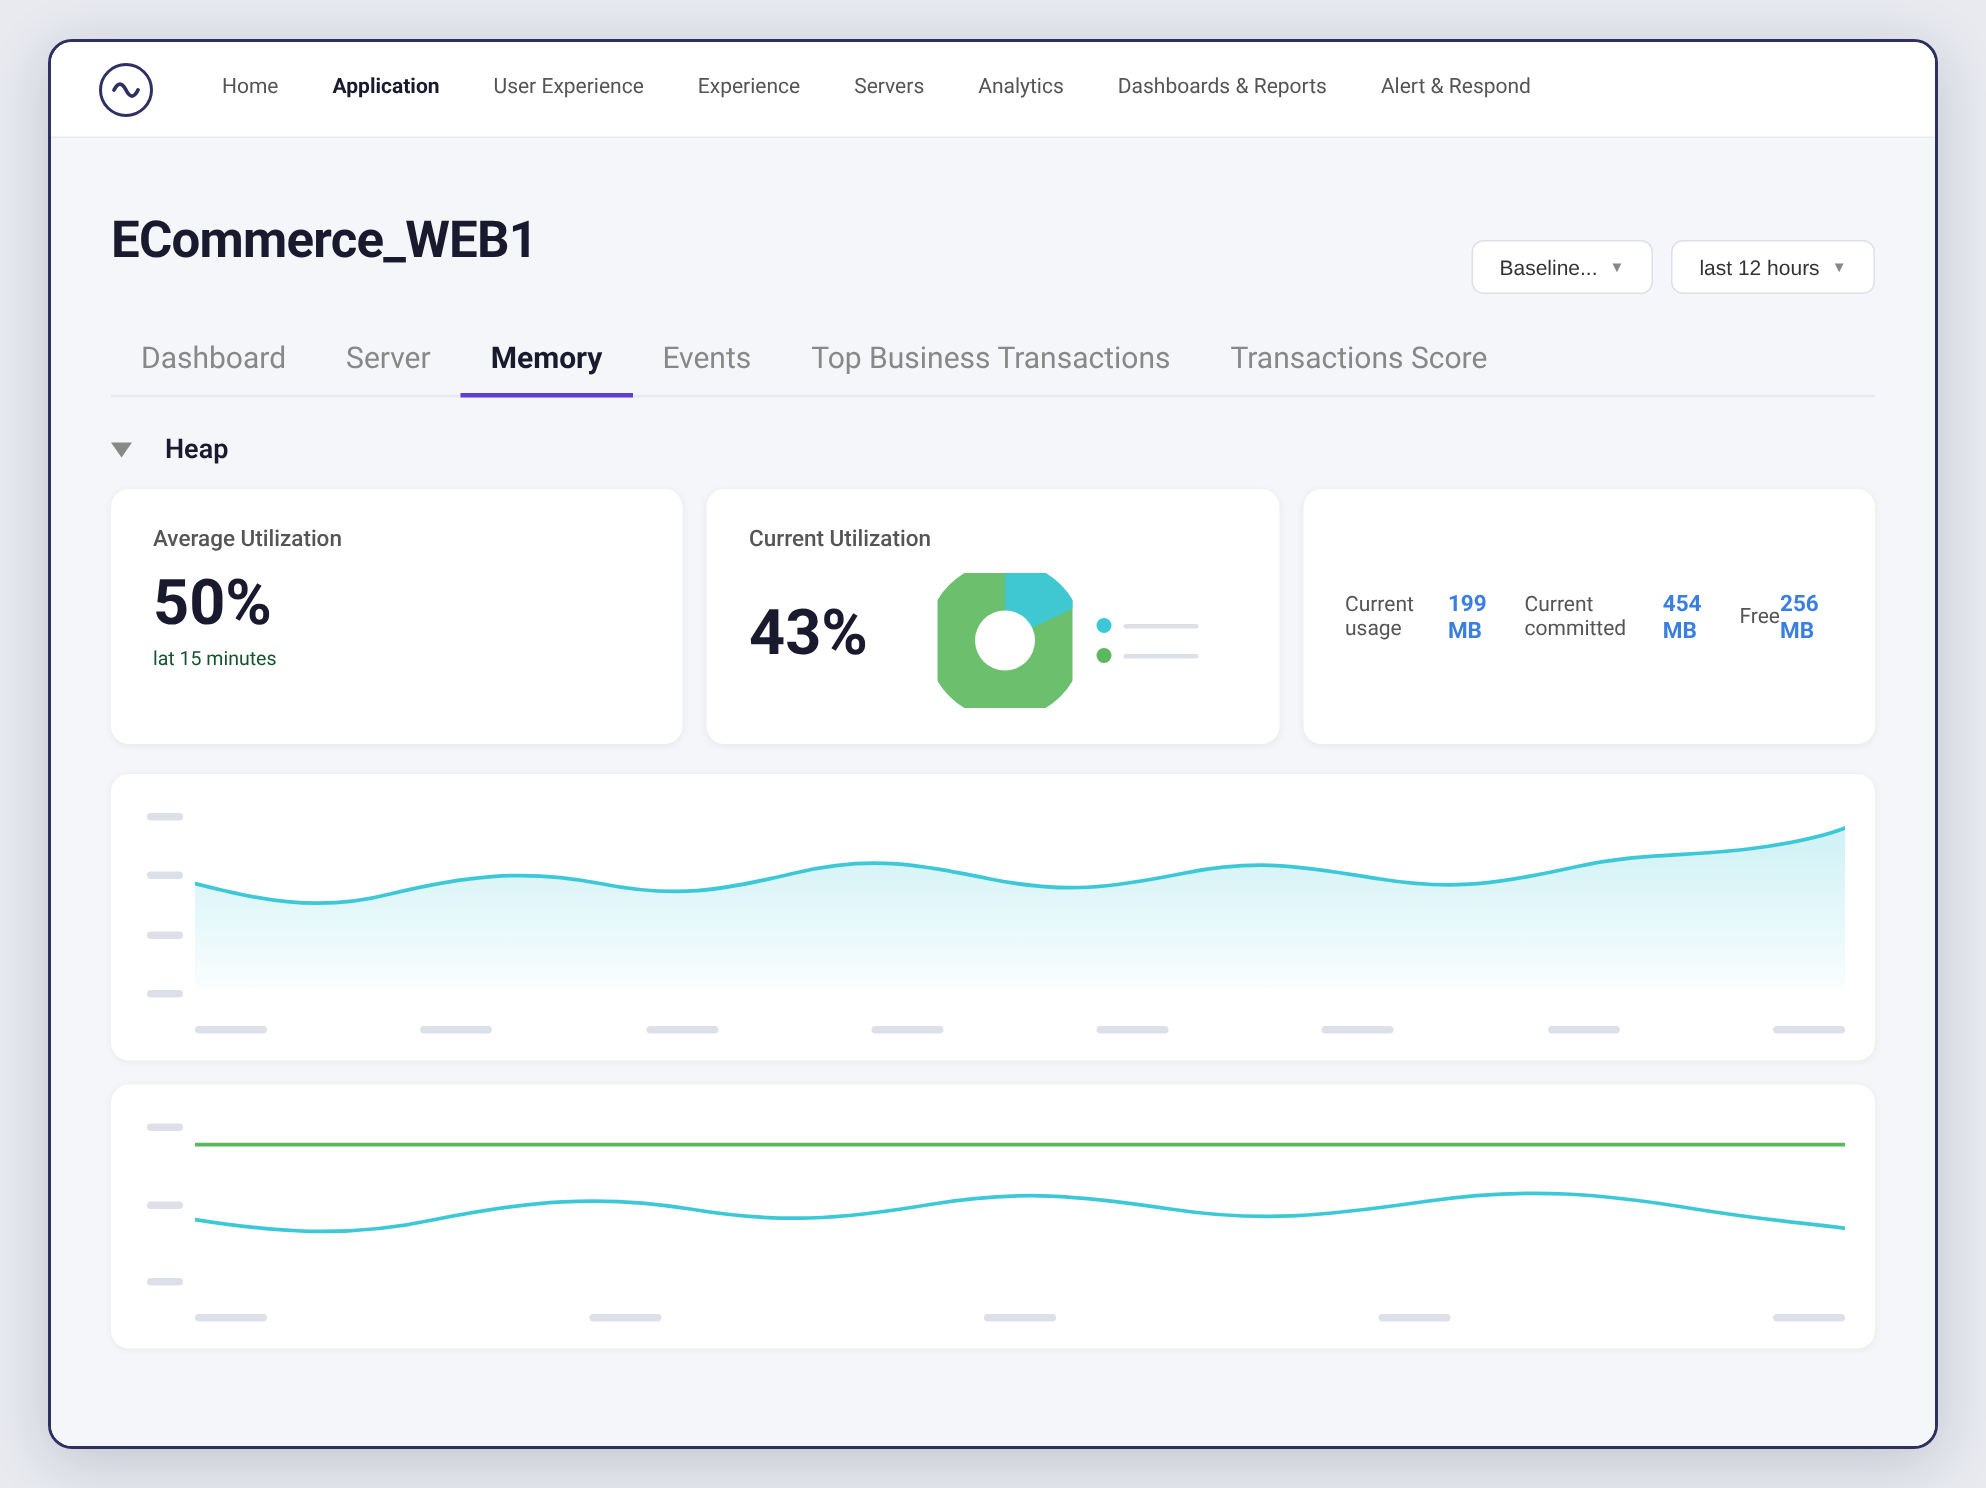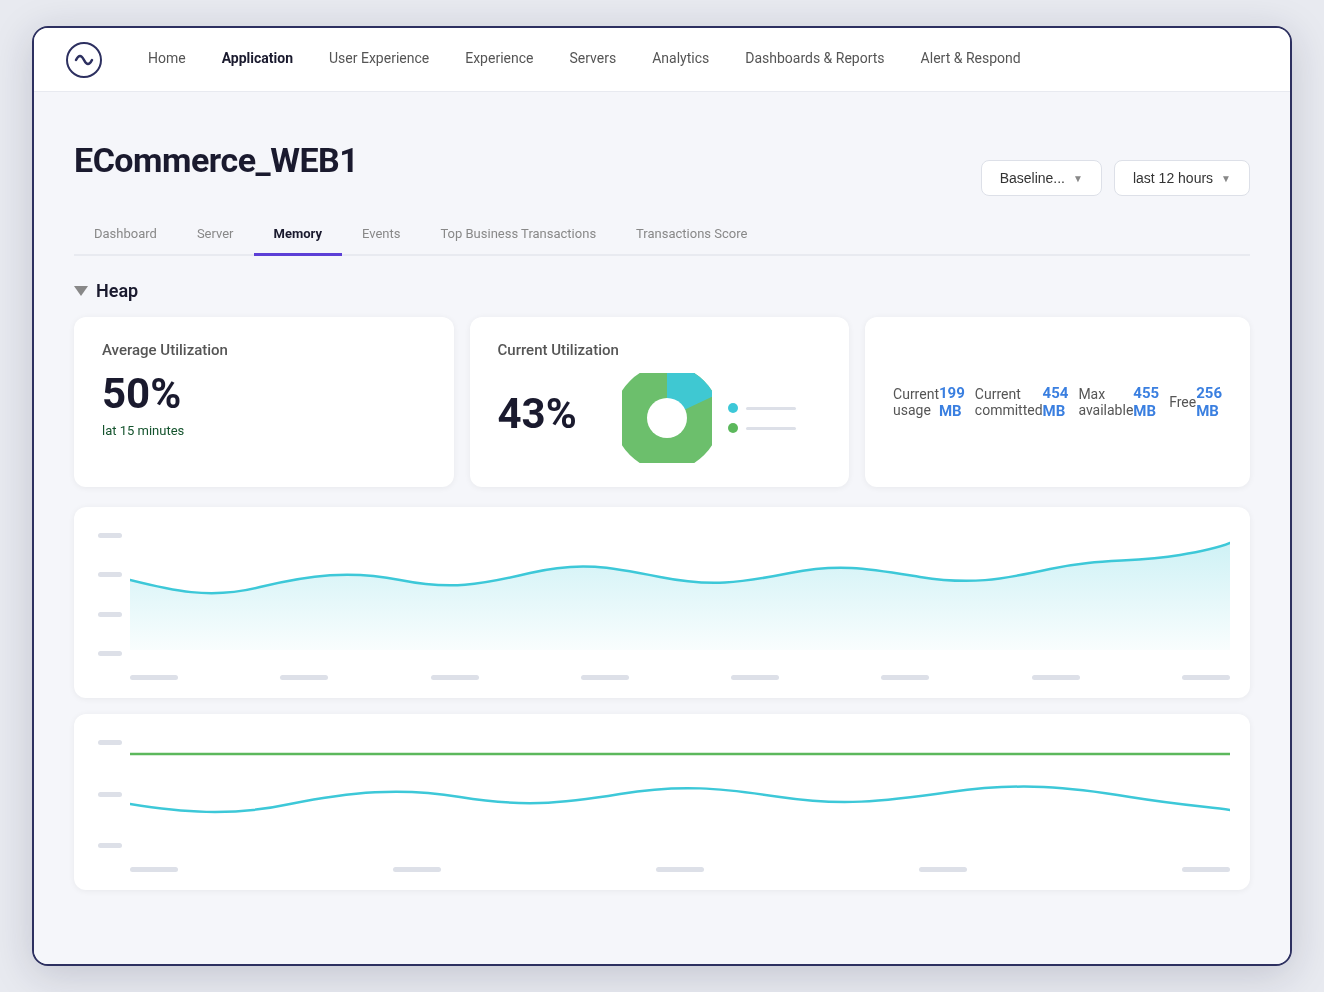--- a/index.html
+++ b/index.html
@@ -102,37 +102,37 @@
     .dropdown-btn .chevron { font-size: 10px; color: #888; }
     
     .sub-nav {
       display: flex;
       gap: 0;
       margin-bottom: 24px;
       border-bottom: 2px solid #e8eaf0;
     }
     .sub-nav-item {
       padding: 10px 20px 12px;
-      font-size: 13px;
+      font-size: 20px;
       color: #888;
       cursor: pointer;
       border-bottom: 3px solid transparent;
       margin-bottom: -2px;
       white-space: nowrap;
     }
     .sub-nav-item.active {
       color: #1a1a2e;
       font-weight: 700;
       border-bottom: 3px solid #5c3fd6;
     }
     
     .section-header {
       display: flex;
       align-items: center;
-      gap: 8px;
+      gap: 22px;
       margin-bottom: 16px;
     }
     .section-title {
       font-size: 18px;
       font-weight: 600;
       color: #1a1a2e;
     }
     .triangle-icon {
       width: 0;
       height: 0;
@@ -308,24 +308,20 @@
       <div class="card stats-card">
         <div class="stat-row">
           <span class="stat-label">Current usage</span>
           <span class="stat-value">199 MB</span>
         </div>
         <div class="stat-row">
           <span class="stat-label">Current committed</span>
           <span class="stat-value">454 MB</span>
         </div>
         <div class="stat-row">
-          <span class="stat-label">Max available</span>
-          <span class="stat-value">455 MB</span>
-        </div>
-        <div class="stat-row">
           <span class="stat-label">Free</span>
           <span class="stat-value">256 MB</span>
         </div>
       </div>
     </div>
 
     <div class="chart-card">
       <div style="position:relative; height:155px;">
 
         <div style="position:absolute; left:0; top:8px; bottom:24px; width:34px; display:flex; flex-direction:column; justify-content:space-between; align-items:flex-end; padding-right:6px;">

